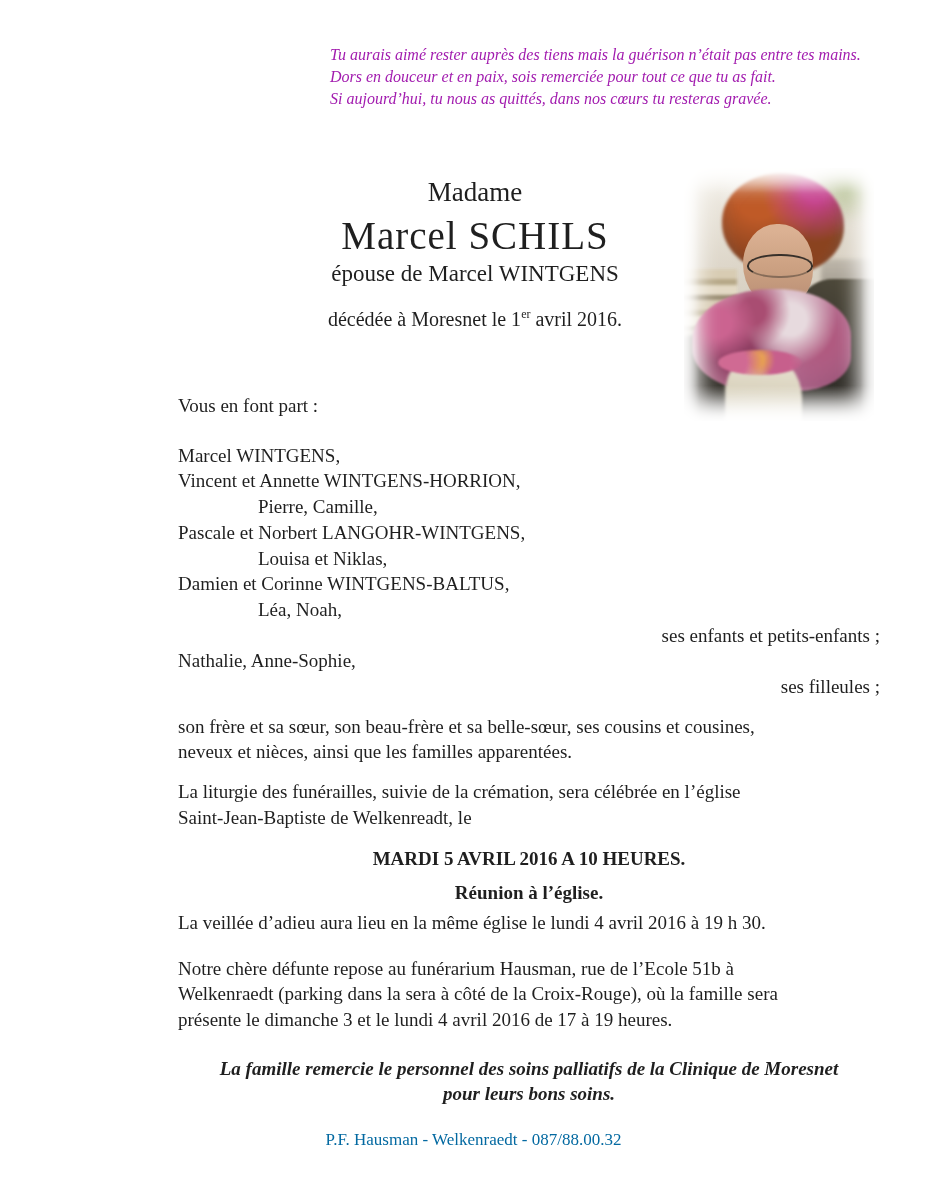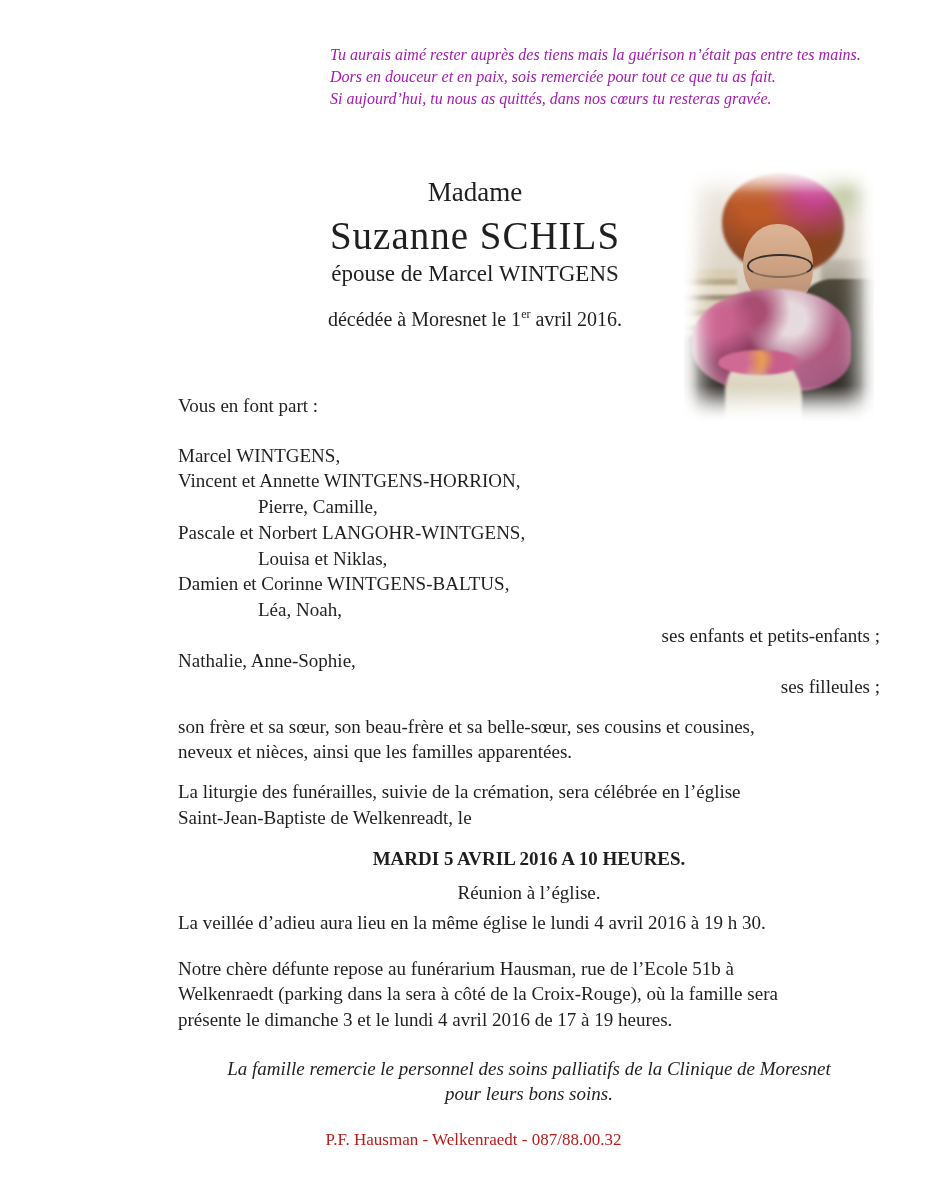--- a/index.html
+++ b/index.html
@@ -80,31 +80,31 @@
   .body-col{
     position:absolute;left:178px;top:393px;width:702px;
     font-size:19px;line-height:25.7px;
   }
   .line{white-space:nowrap;}
   .align-right{text-align:right;}
   .indent{padding-left:80px;}
   .intro{margin-bottom:24px;}
   .para{margin-top:14px;}
   .para-repose{margin-top:20px;}
-  .center{text-align:center;}
+  .center{text-align:center;font-weight:bold;}
   .bold{font-weight:bold;}
   .ceremony-date{margin-top:15px;}
   .meeting{margin-top:9px;}
   .vigil{margin-top:4px;}
   .thanks{margin-top:23px;font-style:italic;}
   .thanks .line{white-space:normal;}
   
   .footer{
     position:absolute;left:0;top:1129px;width:947px;
-    text-align:center;font-size:17px;line-height:22px;color:#b91c1c;
+    text-align:center;font-size:17px;line-height:22px;color:#0369a1;
   }
 </style>
 </head>
 <body>
 
 <div class="page">
 
   <div class="epitaph">
     <div class="line">Tu aurais aimé rester auprès des tiens mais la guérison n’était pas entre tes mains.</div>
     <div class="line">Dors en douceur et en paix, sois remerciée pour tout ce que tu as fait.</div>
@@ -123,21 +123,21 @@
     <div class="ph-face"></div>
     <div class="ph-glasses"></div>
     <div class="ph-scarf"></div>
     <div class="ph-scarf-tail"></div>
     <div class="ph-floral-edge"></div>
     <div class="ph-fade"></div>
   </div>
 
   <div class="header-block">
     <div class="civility">Madame</div>
-    <div class="deceased-name">Suzanne SCHILS</div>
+    <div class="deceased-name">Marcel SCHILS</div>
     <div class="spouse-line">épouse de Marcel WINTGENS</div>
     <div class="dates-block">
       <div class="line"><span>décédée à Moresnet le 1</span><sup>er</sup><span> avril 2016.</span></div>
     </div>
   </div>
 
   <div class="body-col">
 
     <div class="line intro">Vous en font part :</div>
 

